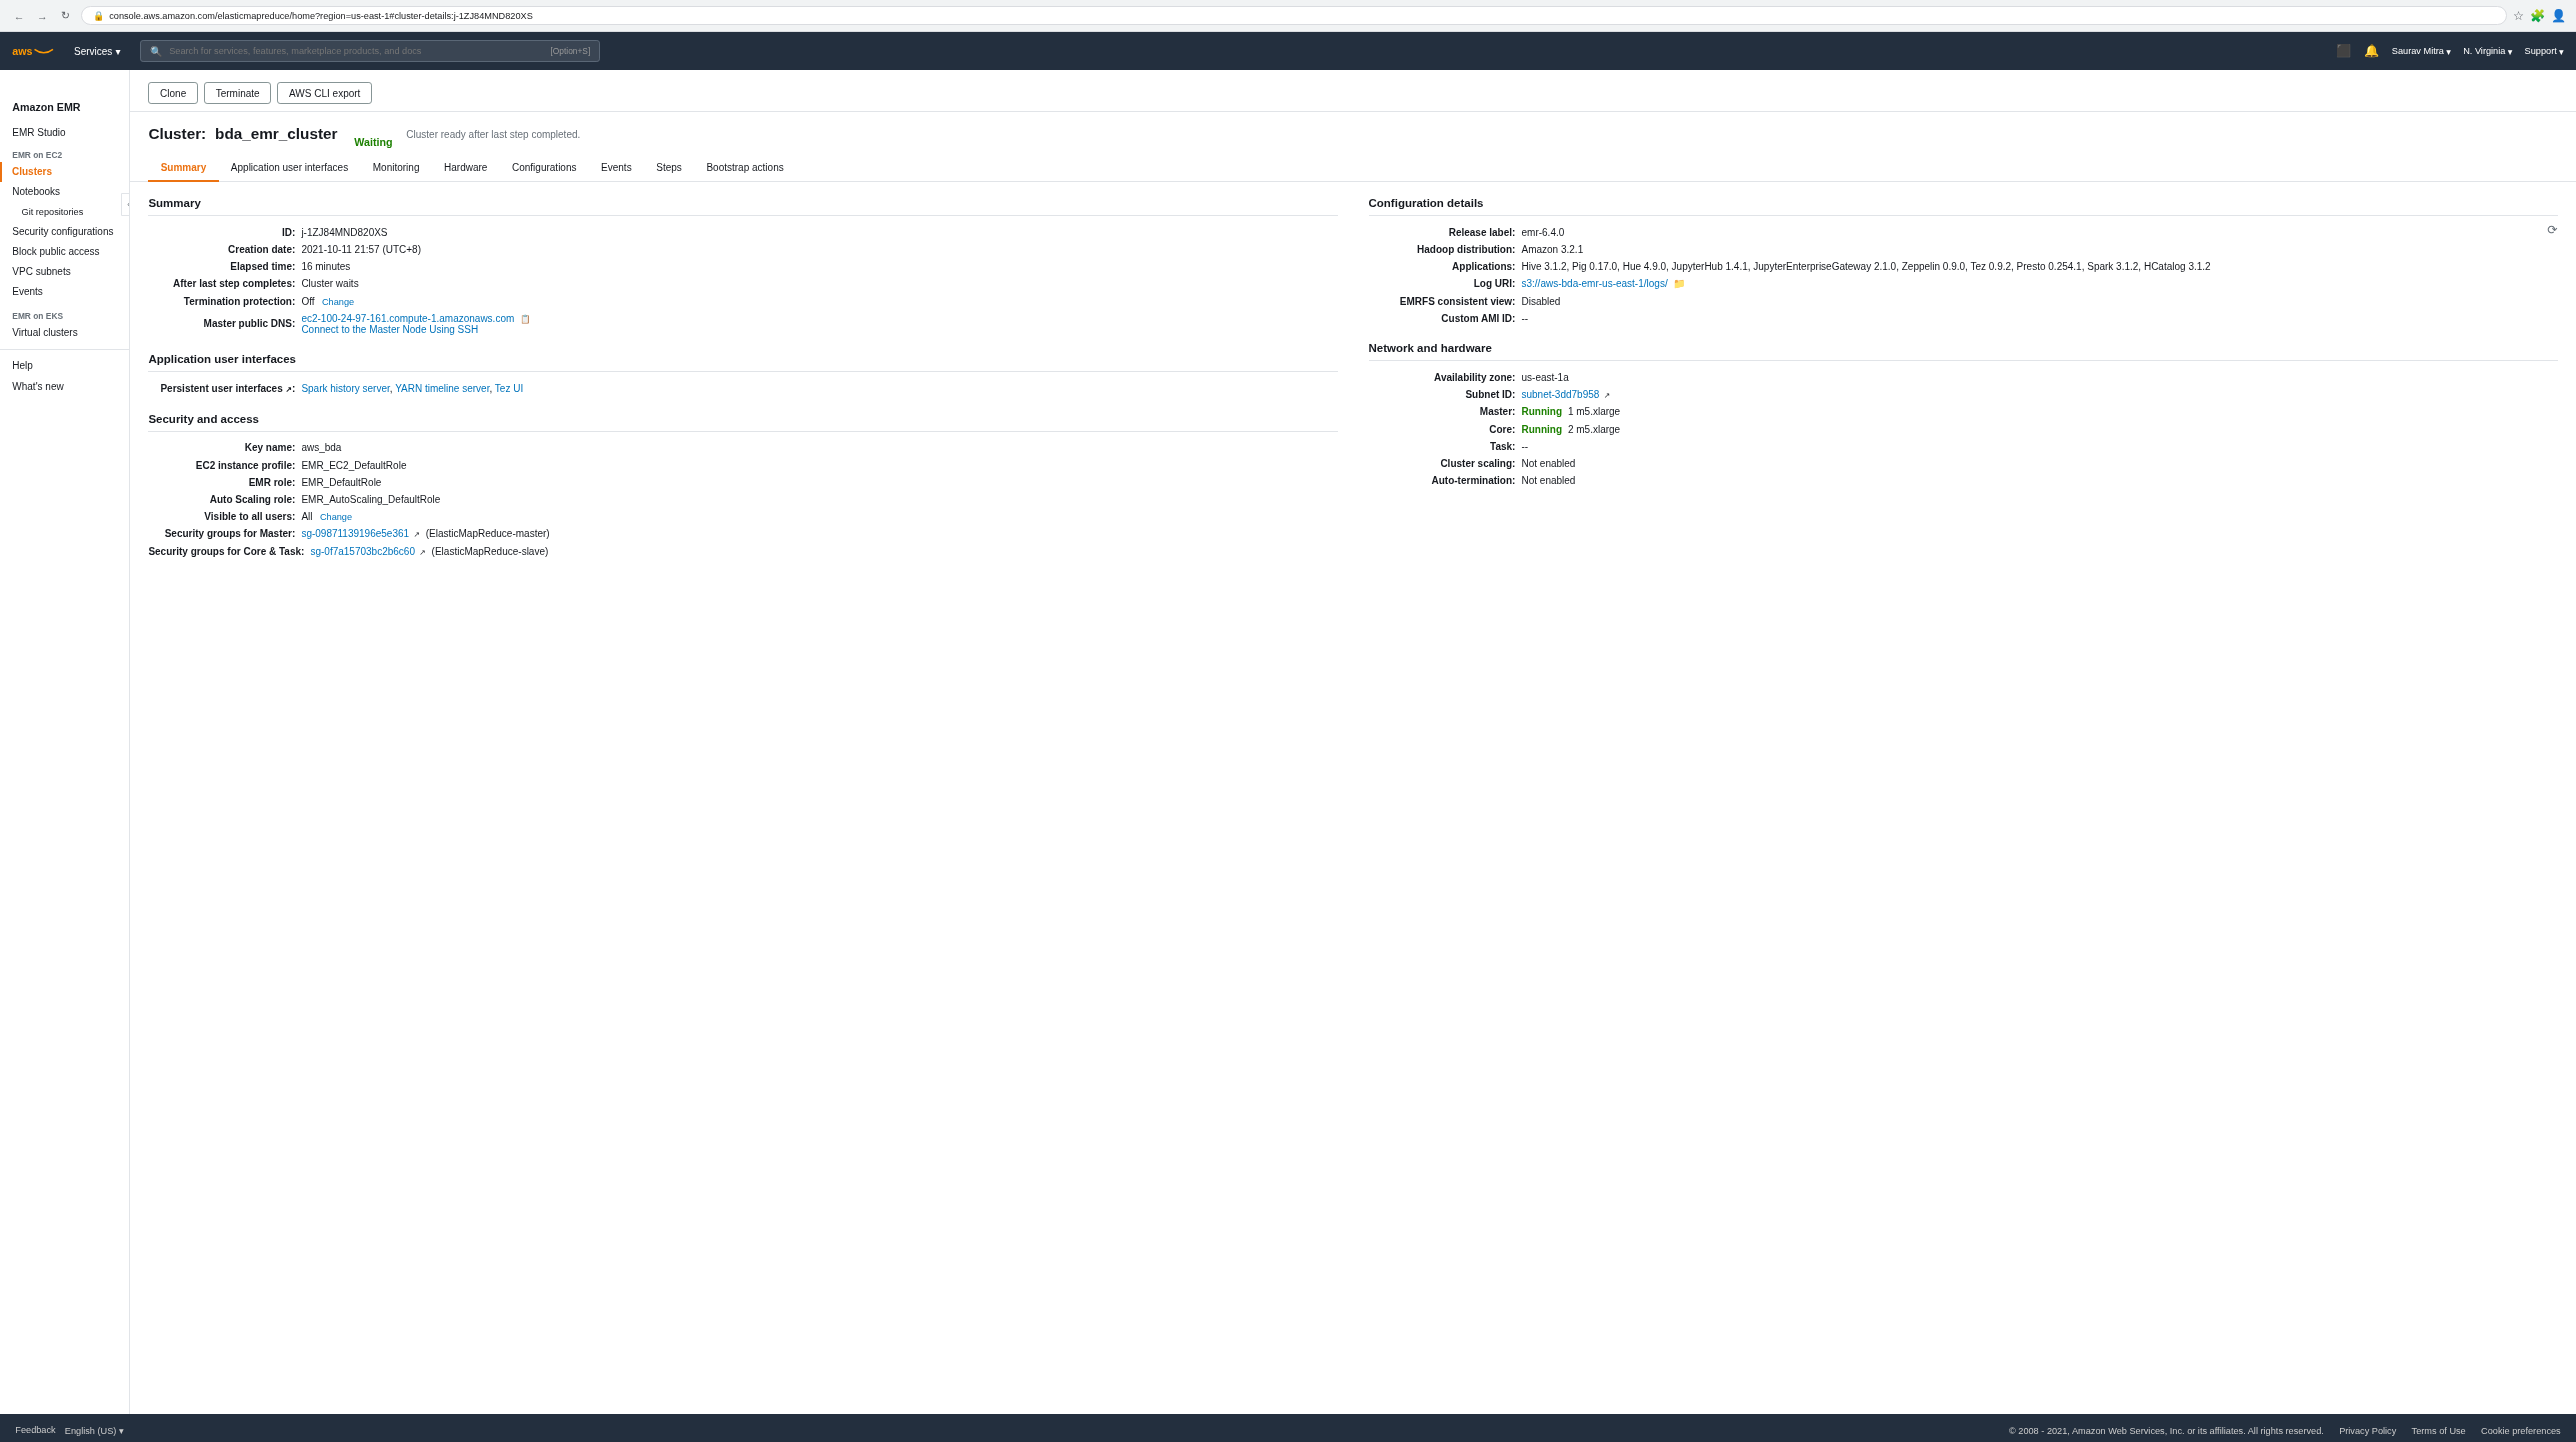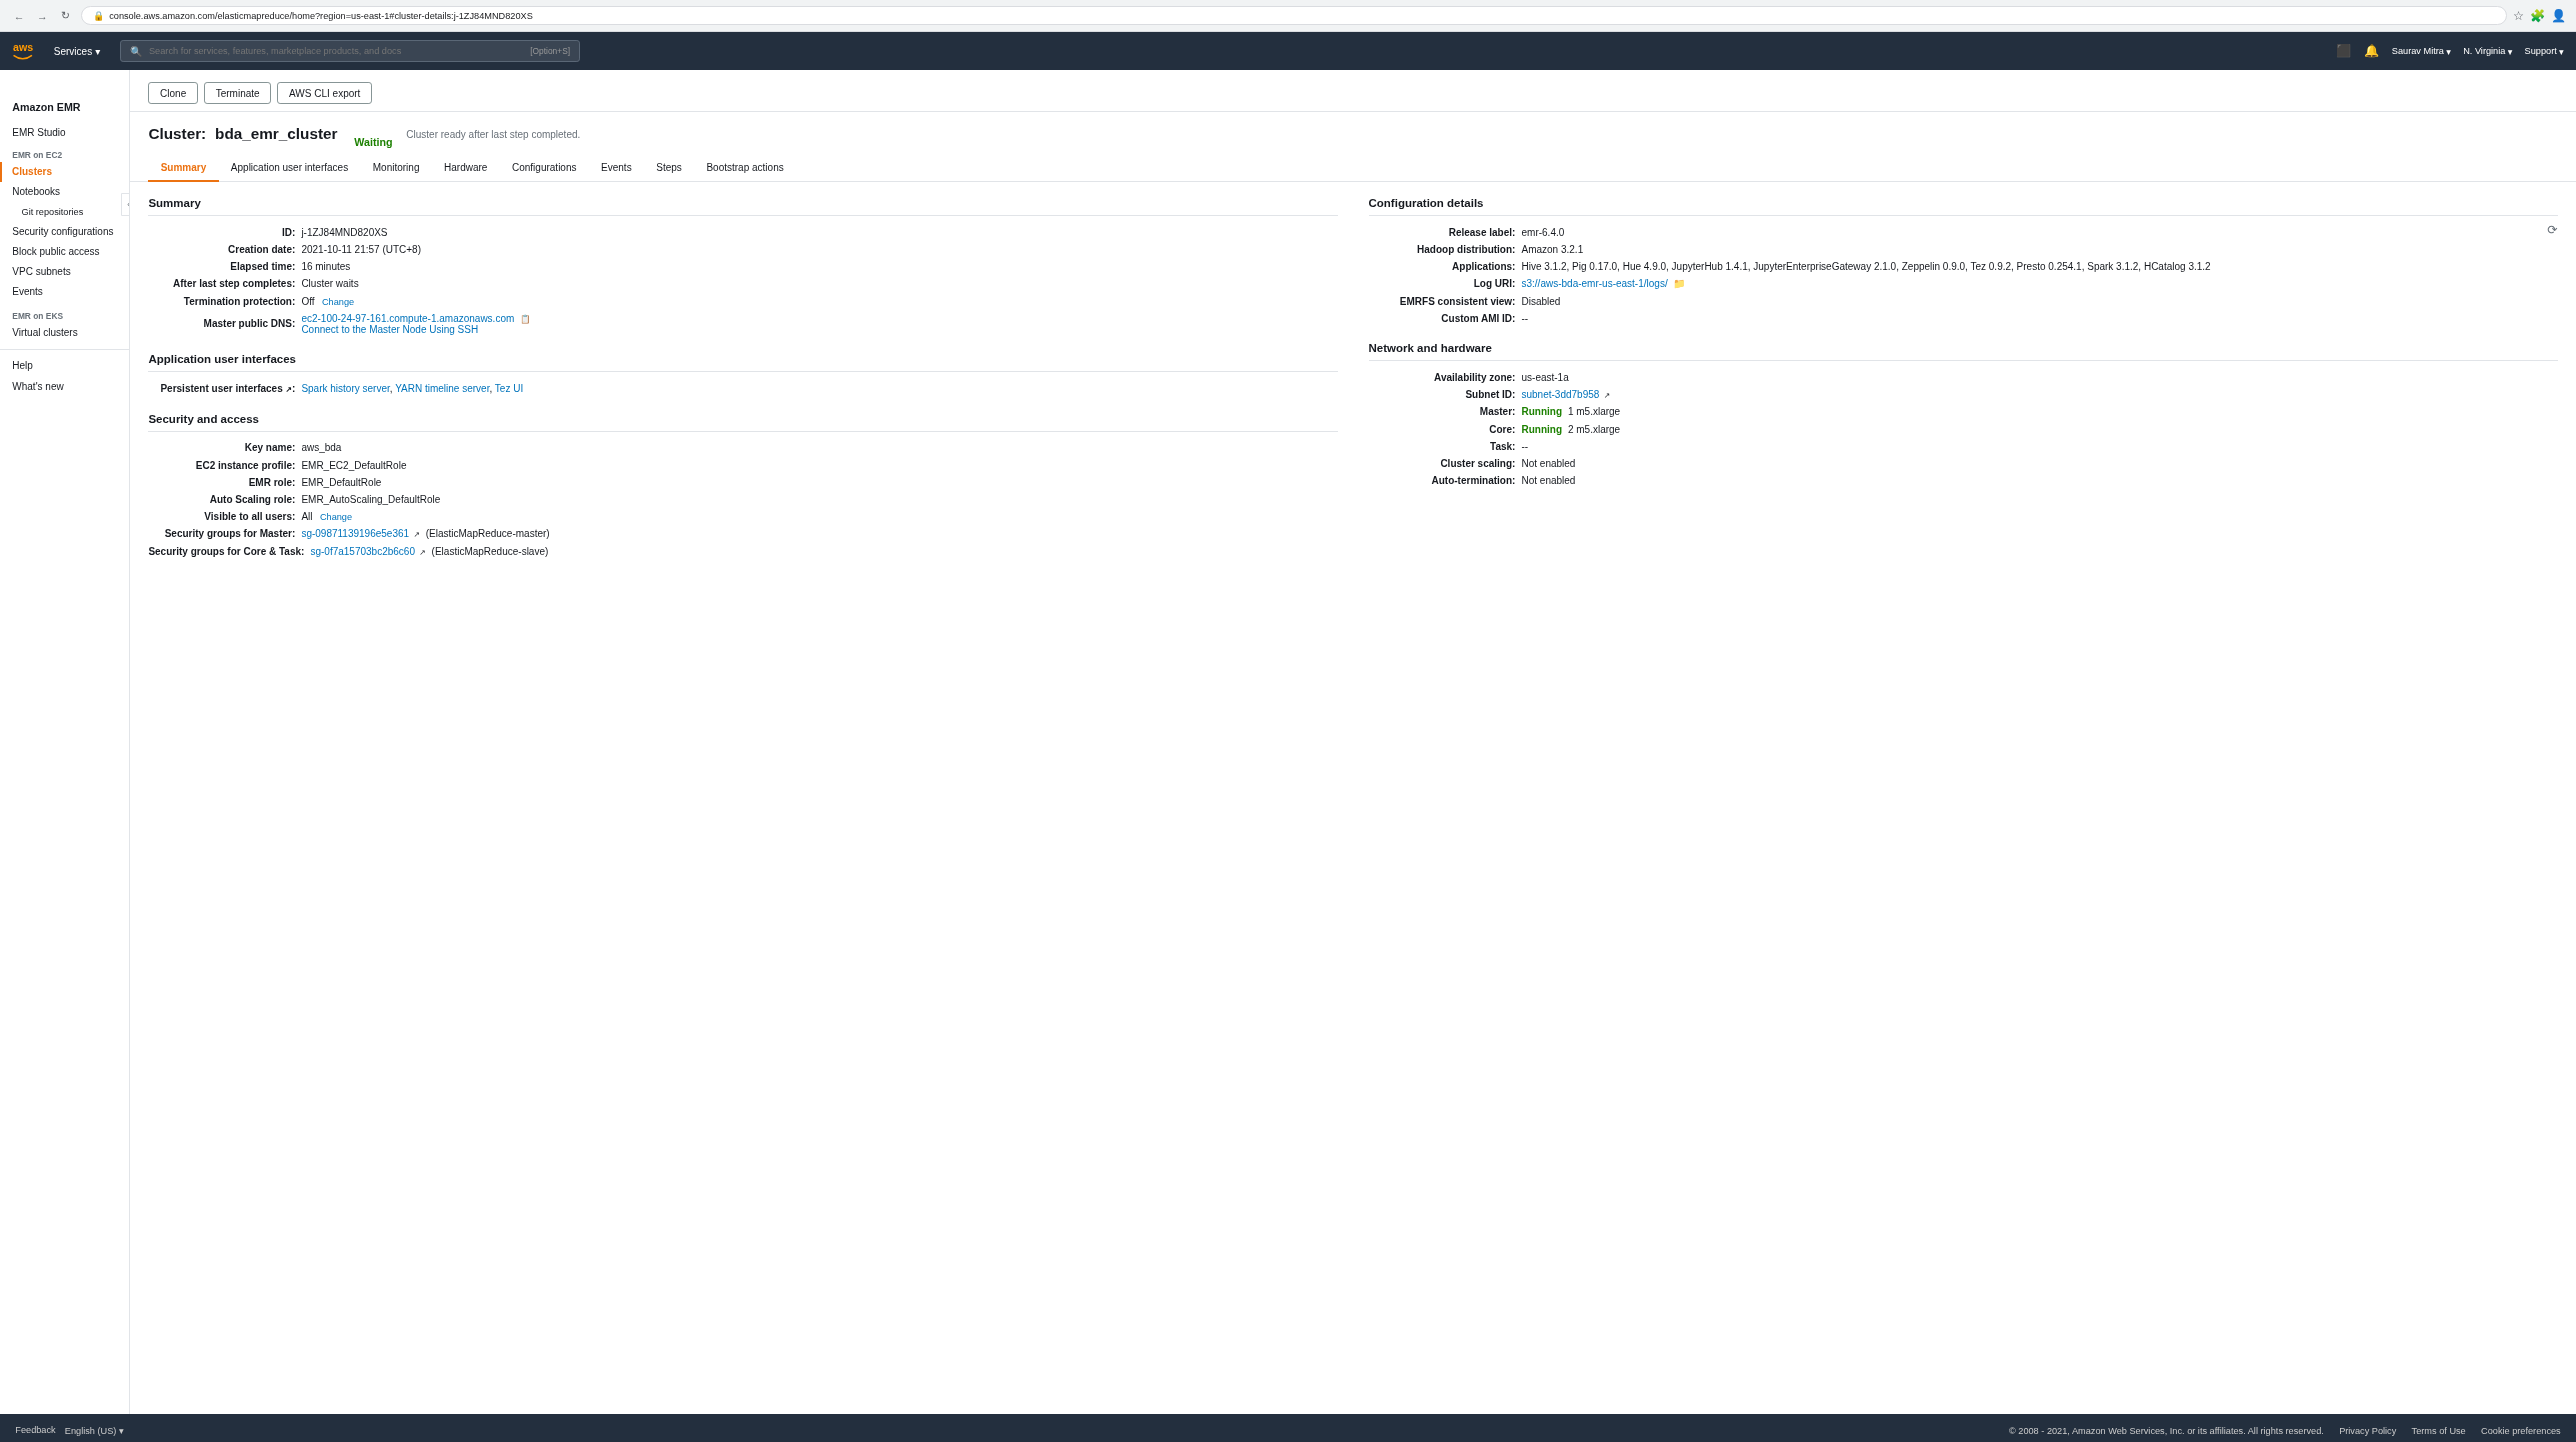--- a/index.html
+++ b/index.html
@@ -35,21 +35,21 @@
 
     
     .top-nav {
       background: #232f3e;
       display: flex;
       align-items: center;
       padding: 0 12.3px;
       height: 38px;
       gap: 12.3px;
     }
-    .aws-logo { display: flex; flex-direction: column; align-items: center; }
+    .aws-logo { display: flex; align-items: center; }
     .services-btn {
       color: #fff;
       background: transparent;
       border: none;
       cursor: pointer;
       display: flex;
       align-items: center;
       gap: 3.1px;
       font-size: 10px;
       padding: 4.6px 7.7px;

